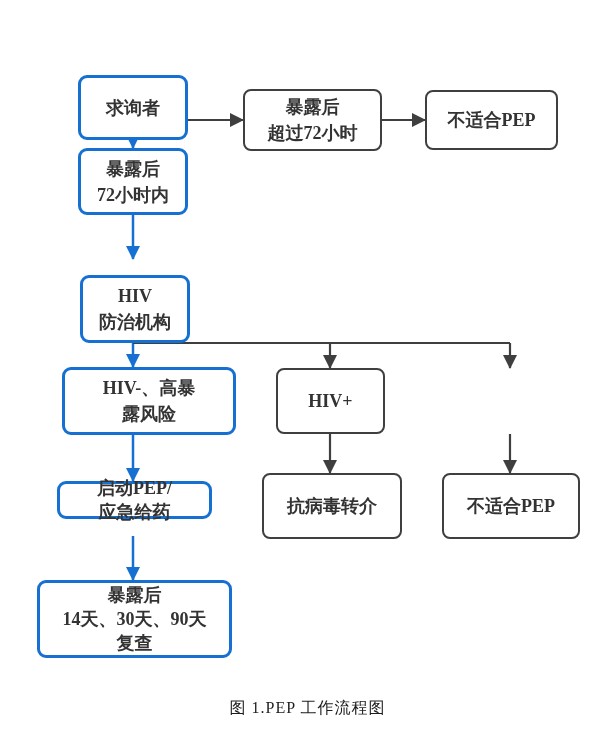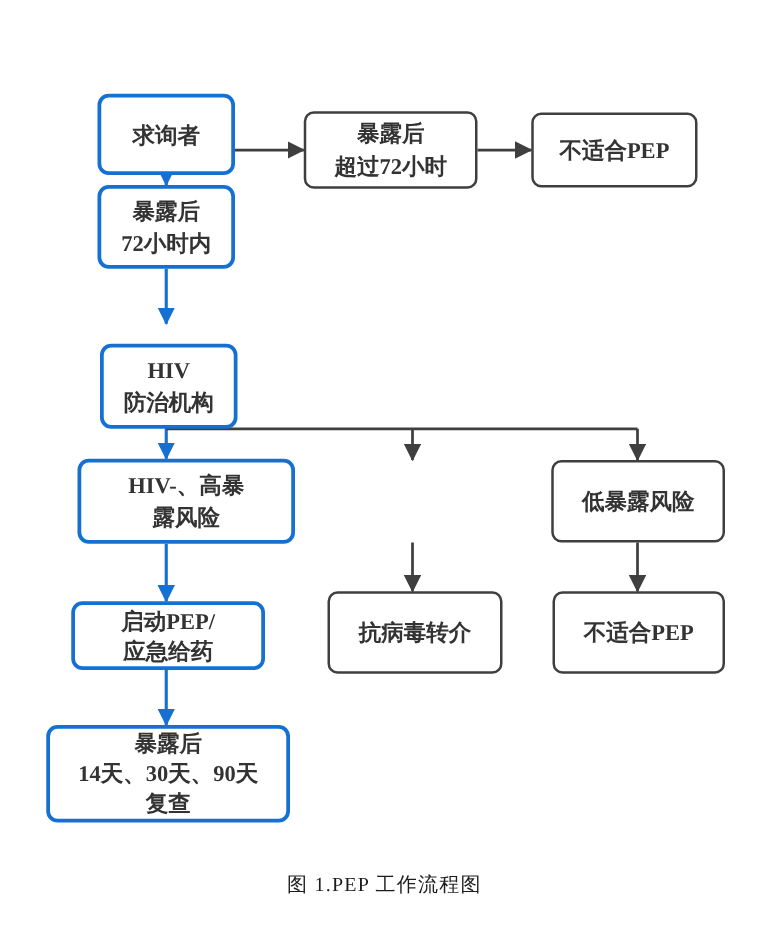--- a/index.html
+++ b/index.html
@@ -87,26 +87,26 @@
   <div class="node blue" style="left:80px;top:275px;width:110px;height:68px;">
     <span class="node-label">HIV
 防治机构</span>
   </div>
 
   <div class="node blue" style="left:62px;top:367px;width:174px;height:68px;">
     <span class="node-label">HIV-、高暴
 露风险</span>
   </div>
 
-
-  <div class="node dark" style="left:441px;top:368px;width:139px;height:66px;">
-    <span class="node-label">低暴露风险</span>
+  <div class="node dark" style="left:276px;top:368px;width:109px;height:66px;">
+    <span class="node-label">HIV+</span>
   </div>
 
-  <div class="node blue" style="left:57px;top:481px;width:155px;height:55px;">
+
+  <div class="node blue" style="left:57px;top:481px;width:155px;height:38px;">
     <span class="node-label lh-sm">启动PEP/
 应急给药</span>
   </div>
 
   <div class="node dark" style="left:262px;top:473px;width:140px;height:66px;">
     <span class="node-label">抗病毒转介</span>
   </div>
 
   <div class="node dark" style="left:442px;top:473px;width:138px;height:66px;">
     <span class="node-label">不适合PEP</span>

